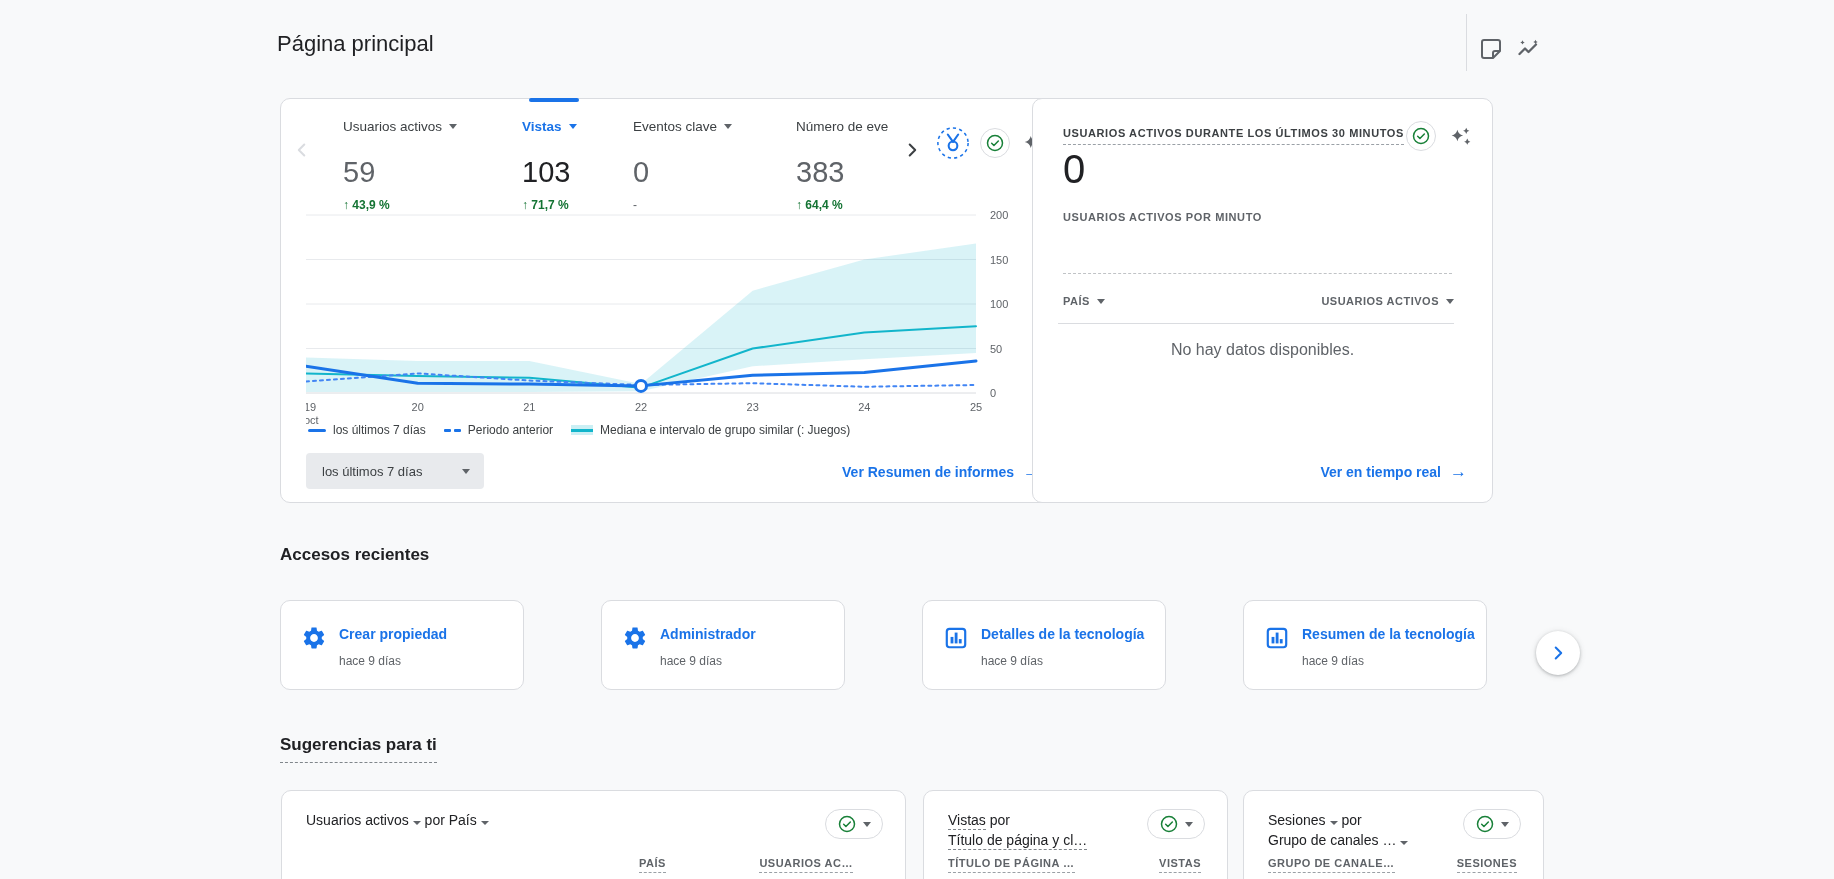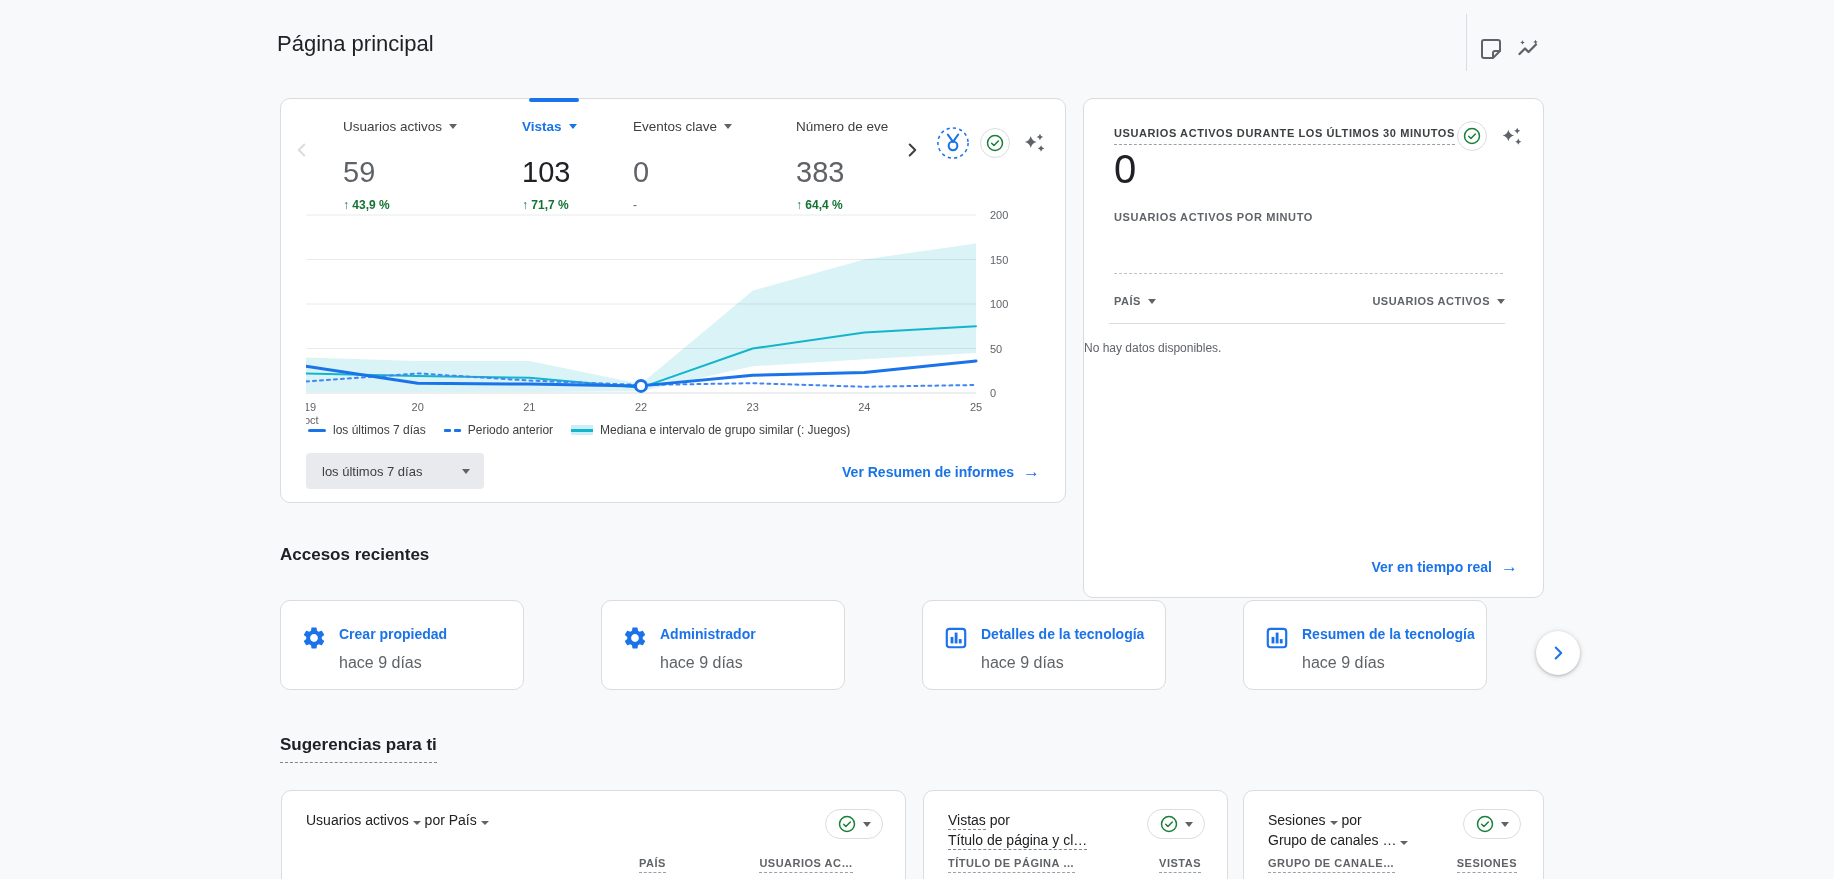--- a/index.html
+++ b/index.html
@@ -15,21 +15,21 @@
   .page-title { position:absolute; left:277px; top:31px; font-size:22px; color:#202124; }
   .topbar-divider { position:absolute; left:1466px; top:14px; width:1px; height:57px; background:#dadce0; }
   .top-icon-btn { position:absolute; top:29px; width:40px; height:40px; border-radius:50%;
     display:flex; align-items:center; justify-content:center; }
   .top-icon-btn.note { left:1471px; }
   .top-icon-btn.insights { left:1508px; }
 
   
   .card { position:absolute; background:#fff; border:1px solid #dadce0; border-radius:10px; }
   .card-overview { left:280px; top:98px; width:786px; height:405px; }
-  .card-realtime { left:1083px; top:98px; width:461px; height:500px; }
+  .card-realtime { left:1032px; top:98px; width:461px; height:405px; }
 
   
   .tab-indicator { position:absolute; left:248px; top:-1px; width:50px; height:4px;
     background:#1a73e8; border-radius:2px; }
   .nav-chevron { position:absolute; top:38px; width:26px; height:26px; display:flex; align-items:center; justify-content:center; }
   .nav-chevron.left { left:8px; color:#dadce0; }
   .nav-chevron.right { left:618px; color:#3c4043; }
   .metric { position:absolute; top:20px; text-align:left; }
   .metric.m0 { left:62px; }  .metric.m1 { left:241px; }
   .metric.m2 { left:352px; } .metric.m3 { left:515px; }
@@ -70,34 +70,34 @@
   .rt-icons { position:absolute; right:18px; top:22px; display:flex; align-items:center; gap:10px; }
   .rt-value { position:absolute; left:30px; top:48px; font-size:40px; color:#202124; }
   .rt-subtitle { position:absolute; left:30px; top:112px; font-size:11px; font-weight:700;
     letter-spacing:0.6px; color:#5f6368; }
   .rt-sparkline { position:absolute; left:30px; right:40px; top:174px;
     border-top:1px dashed #c0c3c6; }
   .rt-cols { position:absolute; left:30px; right:38px; top:196px; display:flex;
     justify-content:space-between; font-size:11px; font-weight:700; letter-spacing:0.5px; color:#5f6368; }
   .rt-col { display:flex; align-items:center; gap:7px; cursor:pointer; }
   .rt-divider { position:absolute; left:25px; right:38px; top:224px; border-top:1px solid #dadce0; }
-  .rt-empty { position:absolute; left:0; right:0; top:242px; 
-    font-size:12px; color:#5f6368; }
+  .rt-empty { position:absolute; left:0; right:0; top:242px; text-align:center;
+    font-size:16px; color:#5f6368; }
 
   
   .section-heading { position:absolute; left:280px; font-size:17px; font-weight:700; color:#202124; }
   .h-recent { top:545px; }
   .h-suggest { top:735px; }
   .h-suggest span { display:inline-block; border-bottom:1px dashed #80868b; padding-bottom:7px; }
 
   
   .rc-card { top:600px; width:244px; height:90px; cursor:pointer; }
   .rc-card .rc-icon { position:absolute; left:20px; top:24px; }
   .rc-card .rc-title { position:absolute; left:58px; top:25px; font-size:14px; font-weight:700; color:#1a73e8; }
-  .rc-card .rc-time { position:absolute; left:58px; top:53px; font-size:16px; color:#5f6368; }
+  .rc-card .rc-time { position:absolute; left:58px; top:53px; font-size:12px; color:#5f6368; }
   .rc0 { left:280px; } .rc1 { left:601px; } .rc2 { left:922px; } .rc3 { left:1243px; }
   .next-btn { position:absolute; left:1536px; top:631px; width:44px; height:44px; border-radius:50%;
     background:#fff; box-shadow:0 1px 3px rgba(60,64,67,.3), 0 1px 6px rgba(60,64,67,.15);
     display:flex; align-items:center; justify-content:center; }
 
   
   .sg-card { top:790px; height:170px; }
   .sg0 { left:281px; width:625px; }
   .sg1 { left:923px; width:305px; }
   .sg2 { left:1243px; width:301px; }

